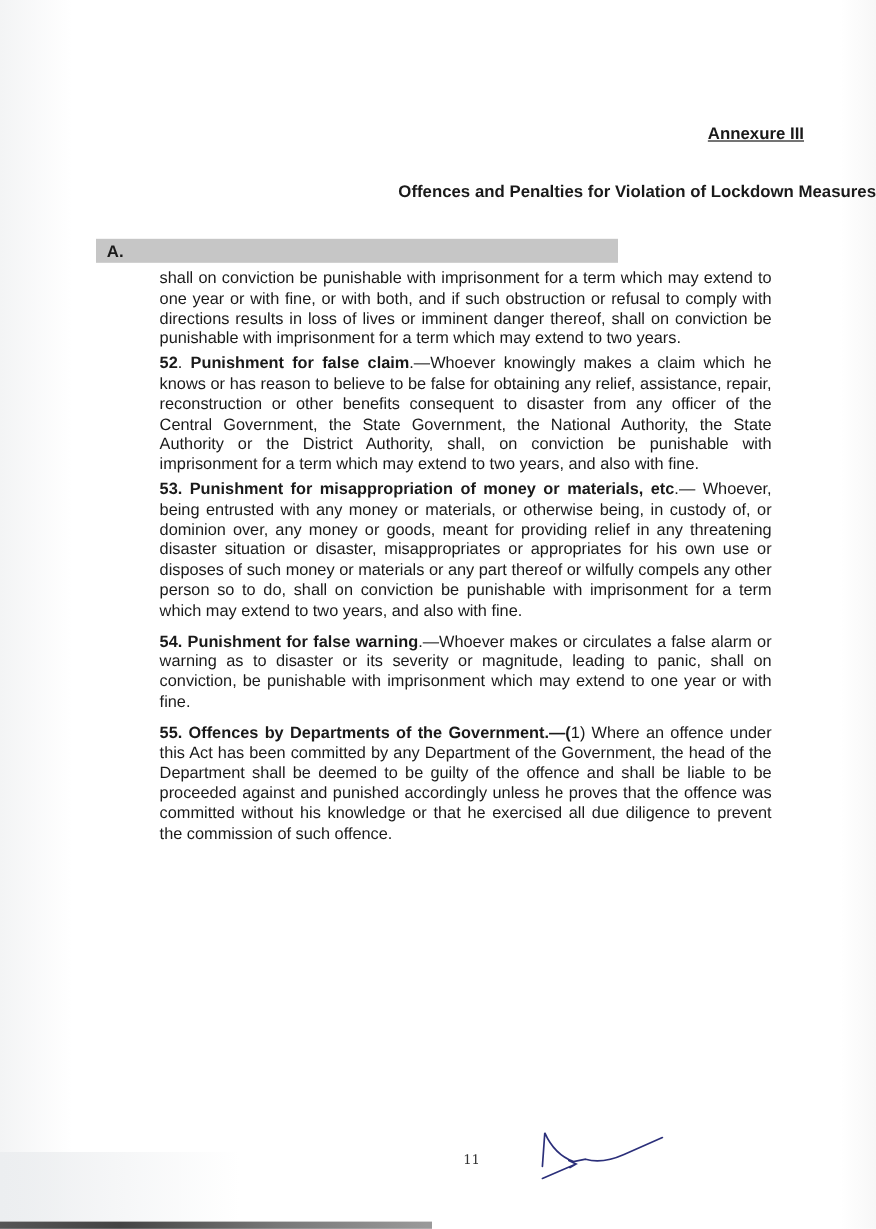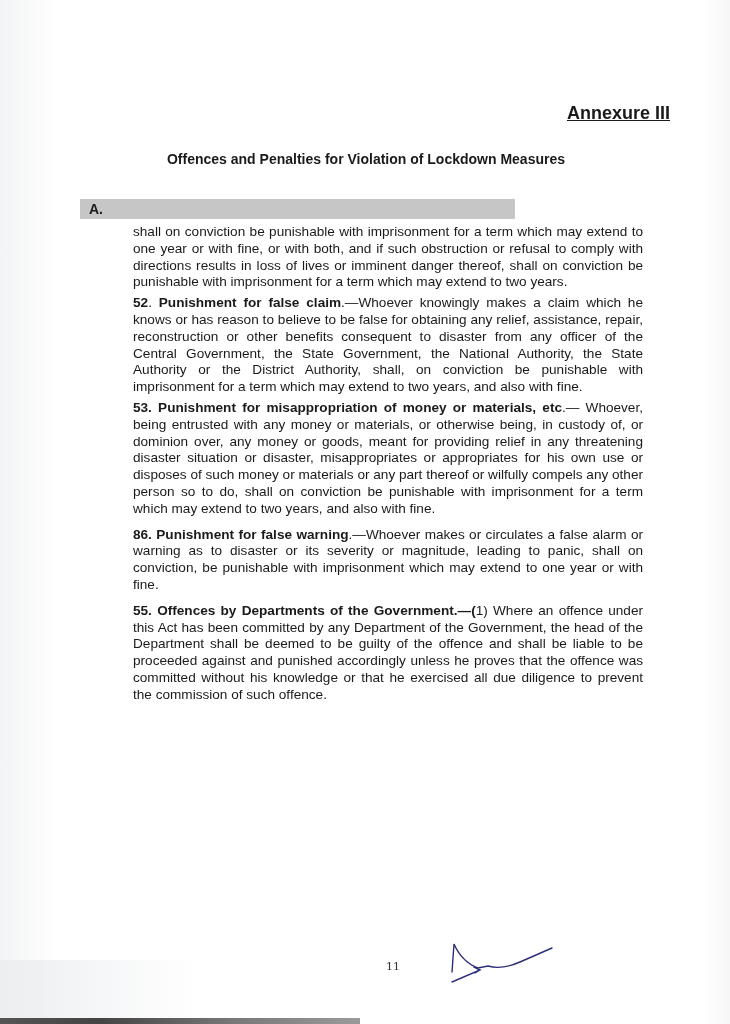--- a/index.html
+++ b/index.html
@@ -9,25 +9,25 @@
     font-family: "Liberation Sans", sans-serif;
     color: #1a1a1a;
     position: relative;
   }
   .page {
     position: absolute; left: 0; top: 0; width: 730px; height: 1024px;
     background: linear-gradient(90deg, #f3f4f5 0px, #ffffff 60px, #ffffff 700px, #f7f7f7 730px);
   }
   .annexure {
     position: absolute; right: 60px; top: 103px;
-    font-size: 18px; font-weight: bold; text-decoration: underline;
+    font-size: 14px; font-weight: bold; text-decoration: underline;
   }
   .doc-title {
     position: absolute; left: 0; width: 730px; top: 151px;
-    text-align: center; font-size: 14px; font-weight: bold;
+    text-align: right; font-size: 14px; font-weight: bold;
     padding-left: 2px; box-sizing: border-box;
   }
   .section-heading {
     position: absolute; left: 80px; top: 199px; width: 435px; height: 20px;
     background: #c6c6c6;
     font-size: 14px; font-weight: bold; line-height: 20px;
   }
   .section-heading .letter { position: absolute; left: 9px; top: 0; }
   .section-heading .htext { position: absolute; left: 54px; top: 0; }
   .body {
@@ -70,21 +70,21 @@
 
     <p class="para tight">
       <b>52</b>. <b>Punishment for false claim</b><span>.—Whoever knowingly makes a claim which he knows or has reason to believe to be false for obtaining any relief, assistance, repair, reconstruction or other benefits consequent to disaster from any officer of the Central Government, the State Government, the National Authority, the State Authority or the District Authority, shall, on conviction be punishable with imprisonment for a term which may extend to two years, and also with fine.</span>
     </p>
 
     <p class="para">
       <b>53. Punishment for misappropriation of money or materials, etc</b><span>.— Whoever, being entrusted with any money or materials, or otherwise being, in custody of, or dominion over, any money or goods, meant for providing relief in any threatening disaster situation or disaster, misappropriates or appropriates for his own use or disposes of such money or materials or any part thereof or wilfully compels any other person so to do, shall on conviction be punishable with imprisonment for a term which may extend to two years, and also with fine.</span>
     </p>
 
     <p class="para">
-      <b>86. Punishment for false warning</b><span>.—Whoever makes or circulates a false alarm or warning as to disaster or its severity or magnitude, leading to panic, shall on conviction, be punishable with imprisonment which may extend to one year or with fine.</span>
+      <b>54. Punishment for false warning</b><span>.—Whoever makes or circulates a false alarm or warning as to disaster or its severity or magnitude, leading to panic, shall on conviction, be punishable with imprisonment which may extend to one year or with fine.</span>
     </p>
 
     <p class="para">
       <b>55. Offences by Departments of the Government.—(</b><span>1) Where an offence under this Act has been committed by any Department of the Government, the head of the Department shall be deemed to be guilty of the offence and shall be liable to be proceeded against and punished accordingly unless he proves that the offence was committed without his knowledge or that he exercised all due diligence to prevent the commission of such offence.</span>
     </p>
   </div>
 
   <div class="page-number">11</div>
 
   <svg class="signature" viewBox="0 0 120 50">

